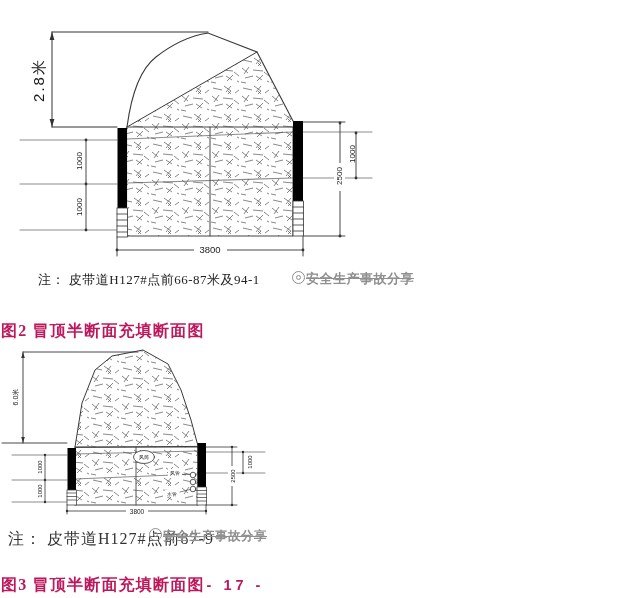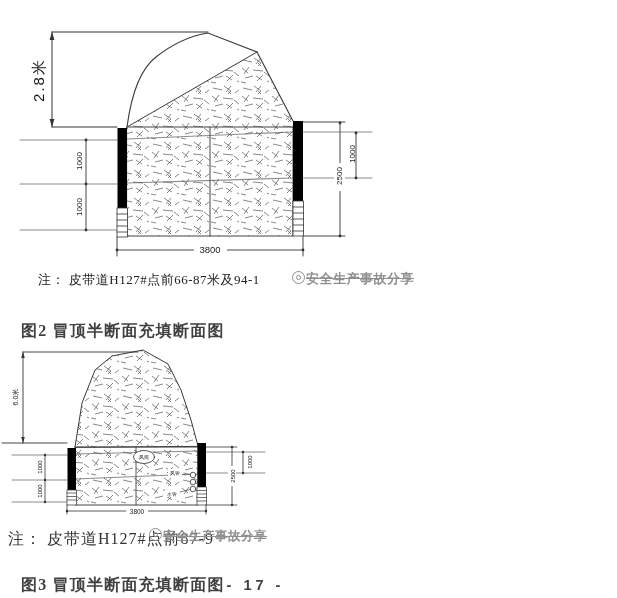--- a/index.html
+++ b/index.html
@@ -1,21 +1,21 @@
 <!DOCTYPE html>
 <html><head>
 <meta charset="utf-8">
 <style>
   html,body{margin:0;padding:0;background:#ffffff;}
   body{width:617px;height:598px;position:relative;overflow:hidden;
        font-family:"Liberation Serif",serif;color:#1a1a1a;}
   #drawing{position:absolute;left:0;top:0;}
   .note{position:absolute;font-size:13px;letter-spacing:.5px;color:#222;white-space:nowrap;}
   .caption{position:absolute;font-weight:bold;font-size:16px;letter-spacing:1.2px;
-           color:#404040;white-space:nowrap;font-family:"Liberation Serif",serif;padding-left:20px;}
+           color:#be185d;white-space:nowrap;font-family:"Liberation Serif",serif;}
   .watermark{position:absolute;color:#8f8f8f;font-weight:bold;white-space:nowrap;
              text-decoration:line-through;font-family:Liberation Serif, serif;}
   .wm1{left:292px;top:270px;font-size:13px;letter-spacing:.5px;}
   .wm2{left:149px;top:528px;font-size:12.5px;letter-spacing:.5px;}
   .wm-logo{display:inline-block;width:11px;height:11px;border:1.5px solid #8f8f8f;
            border-radius:50%;vertical-align:-1px;margin-right:1px;position:relative;}
   .wm-logo::after{content:"";position:absolute;left:2.5px;top:2.5px;width:3px;height:3px;
            border:1px solid #8f8f8f;border-radius:50%;}
   #note1{left:38px;top:271px;}
   #note2{left:8px;top:529px;font-size:16px;letter-spacing:1px;color:#333;}

